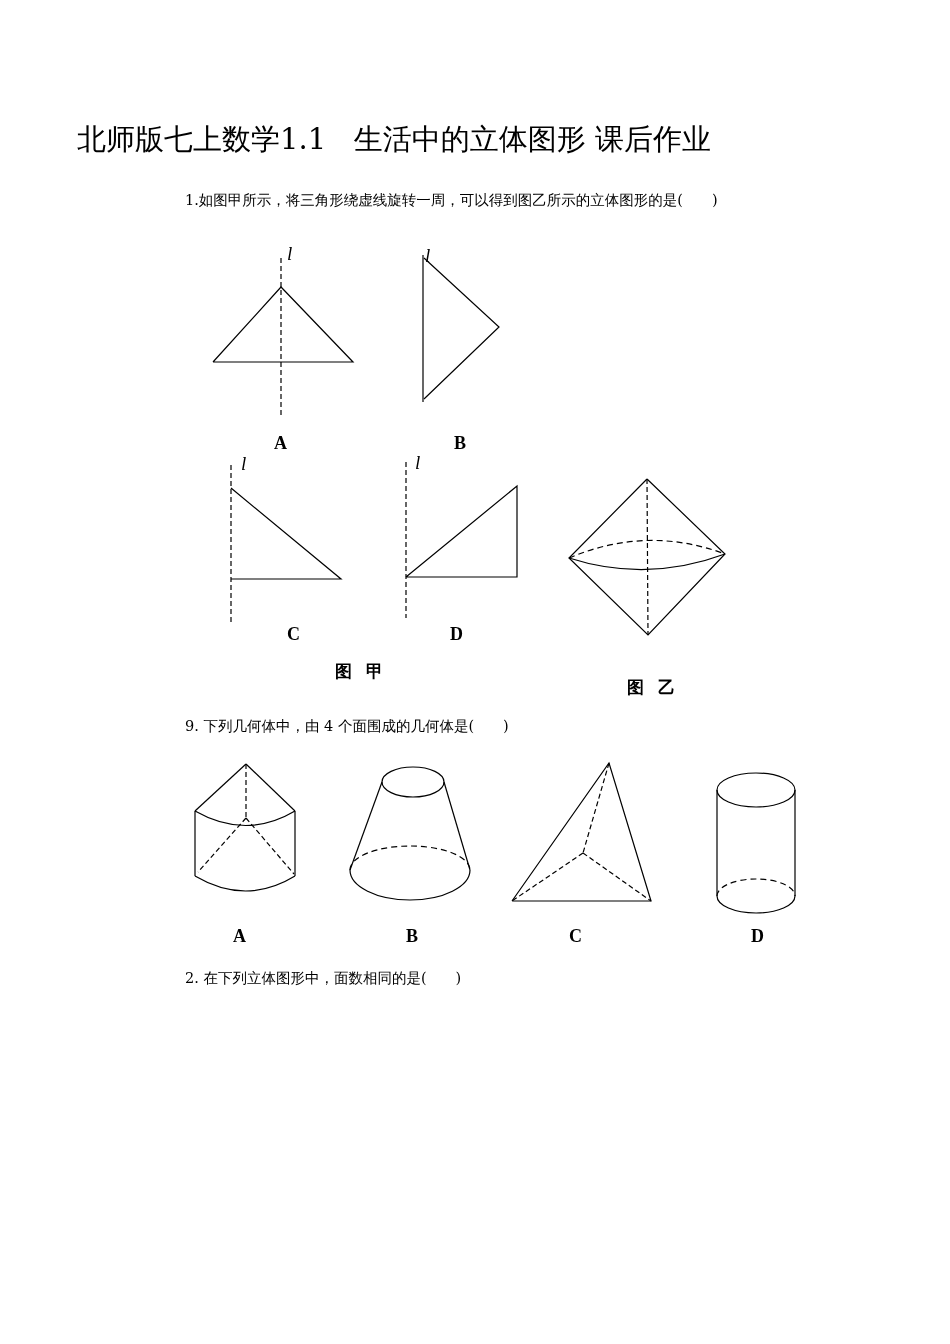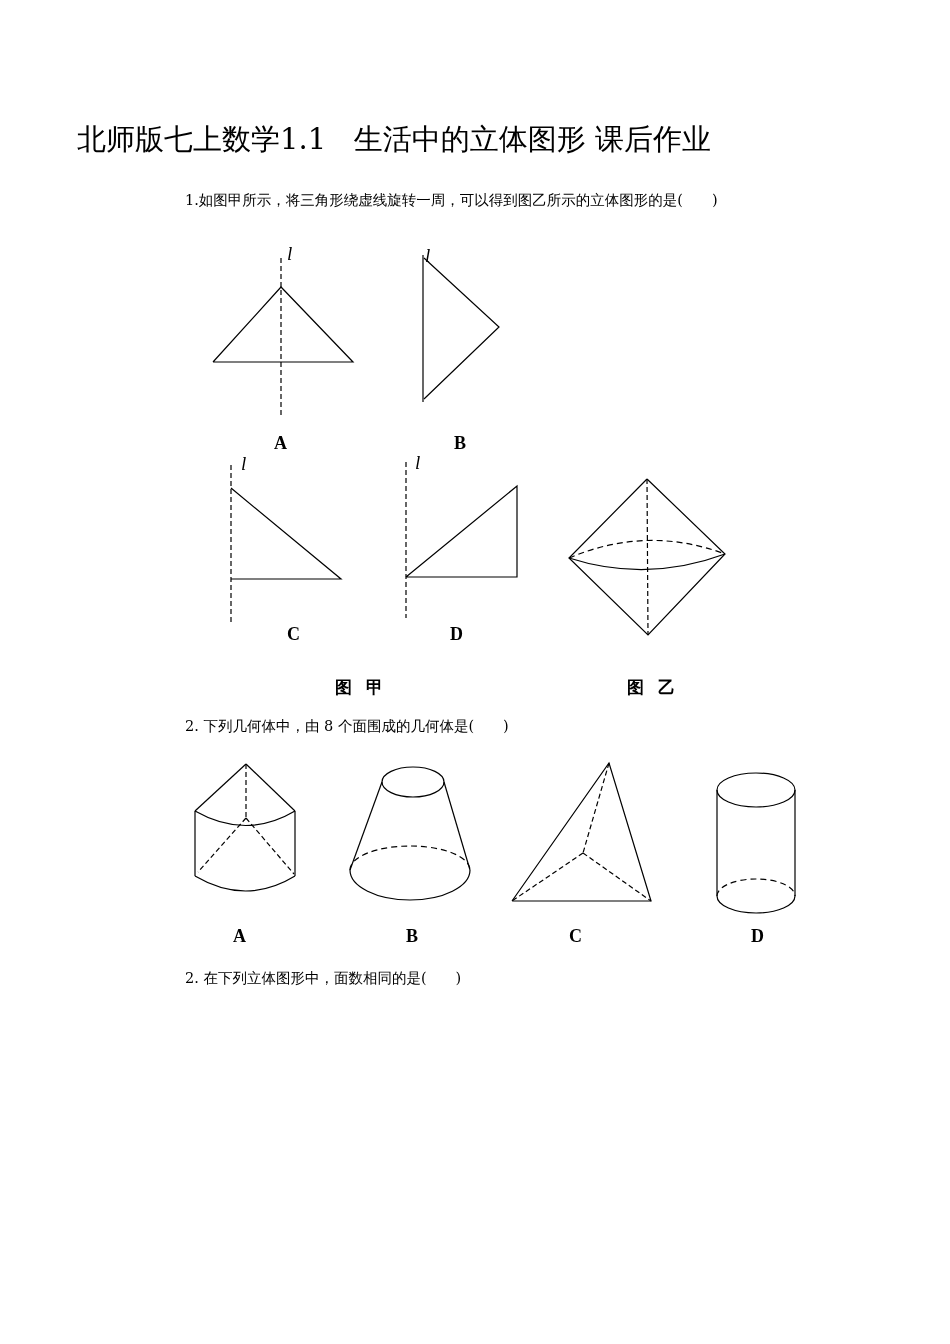--- a/index.html
+++ b/index.html
@@ -93,23 +93,23 @@
   <text x="425" y="262" class="lvar">l</text>
   <text x="241" y="470" class="lvar">l</text>
   <text x="415" y="469" class="lvar">l</text>
 </svg>
 
 <div class="cap" style="left:274px; top:433px;">A</div>
 <div class="cap" style="left:454px; top:433px;">B</div>
 <div class="cap" style="left:287px; top:624px;">C</div>
 <div class="cap" style="left:450px; top:624px;">D</div>
 
-<div class="figcap" style="left:335px; top:676px;">图 甲</div>
+<div class="figcap" style="left:335px; top:660px;">图 甲</div>
 <div class="figcap" style="left:627px; top:676px;text-align:center;">图 乙</div>
 
-<div class="q" style="top:717px;">2. 下列几何体中，由 8 个面围成的几何体是(　　)</div>
+<div class="q" style="top:717px;">9. 下列几何体中，由 4 个面围成的几何体是(　　)</div>
 
 <div class="cap" style="left:233px; top:926px;">A</div>
 <div class="cap" style="left:406px; top:926px;">B</div>
 <div class="cap" style="left:569px; top:926px;">C</div>
 <div class="cap" style="left:751px; top:926px;">D</div>
 
 <div class="q" style="top:969px;">2. 在下列立体图形中，面数相同的是(　　)</div>
 
 </body></html>

